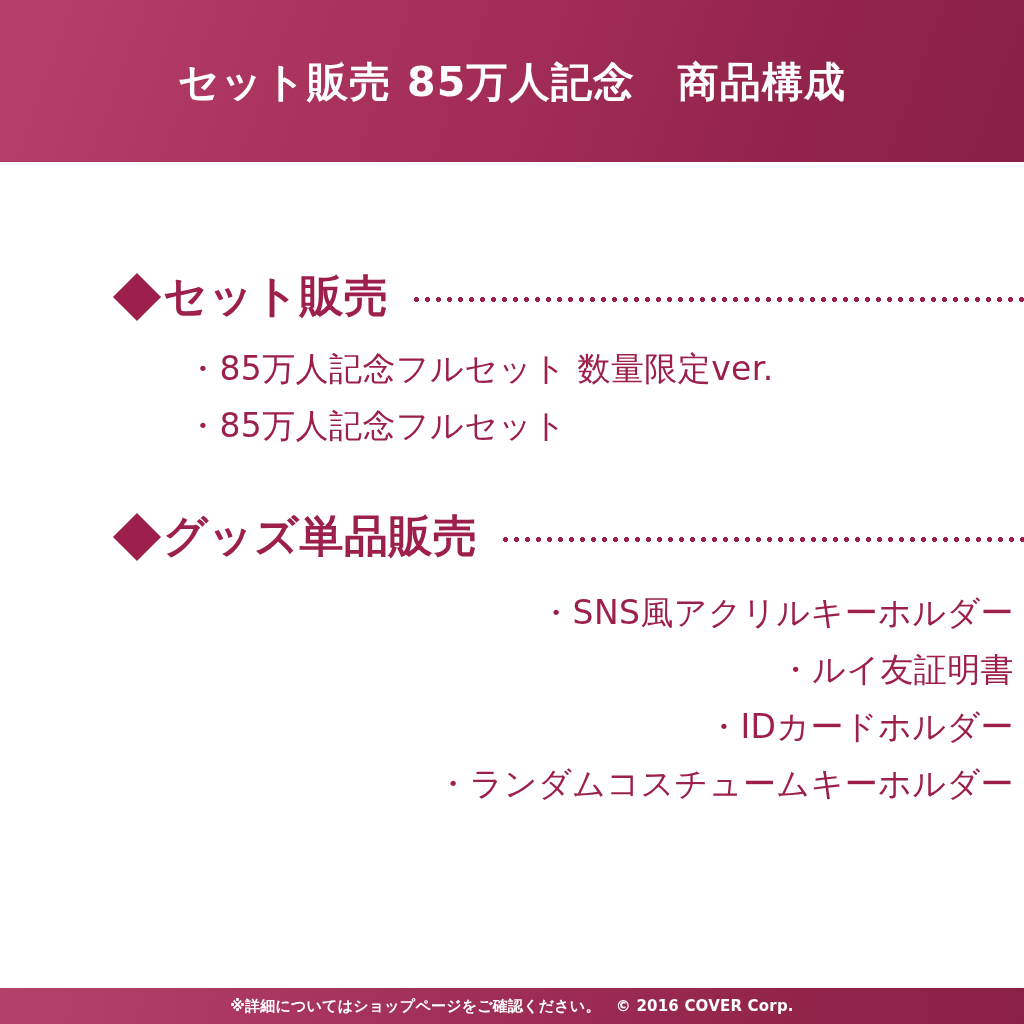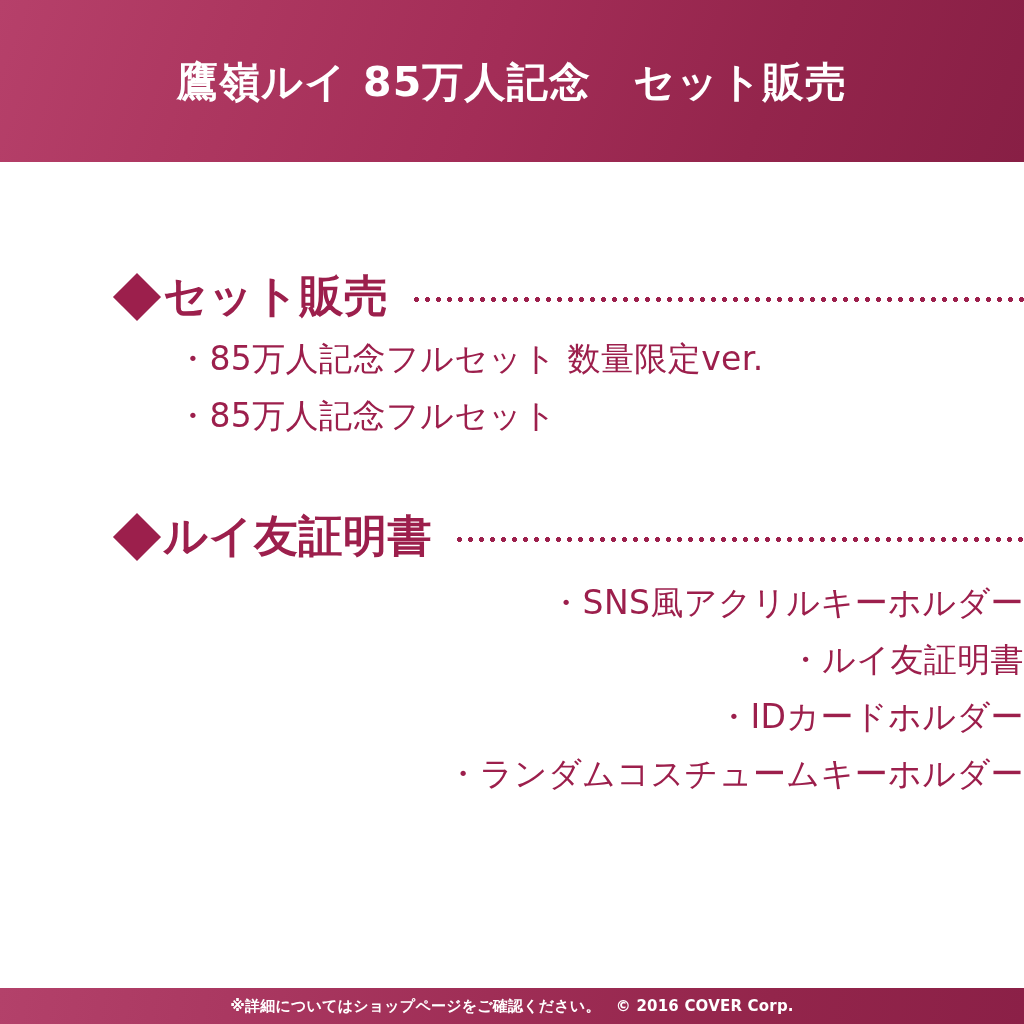--- a/index.html
+++ b/index.html
@@ -94,21 +94,21 @@
     margin-left: 22px;
     margin-top: 6px;
     background-image: radial-gradient(circle closest-side, #9c1f4c 100%, transparent 100%);
     background-size: 11px 5px;
     background-repeat: repeat-x;
     background-position: left center;
   }
 
   .item-list {
     list-style: none;
-    margin: 0;
+    margin: 10px;
     padding: 0;
     padding-left: 176px;
   }
   .item-list.sets { padding-top: 24px; }
   .item-list.single { padding-top: 28px; text-align: right; }
 
   .list-item {
     color: #9c1f4c;
     font-size: 33px;
     font-weight: 500;
@@ -139,41 +139,41 @@
     white-space: pre;
     line-height: 1;
   }
 </style>
 </head>
 <body>
 
 <div class="page">
 
   <div class="header-bar">
-    <h1 class="header-title">鷹嶺ルイ 85万人記念　セット販売</h1>
+    <h1 class="header-title">セット販売 85万人記念　商品構成</h1>
   </div>
 
   <div class="content">
 
     <div class="section section-sets">
       <div class="section-head">
         <span class="diamond-icon"></span>
         <span class="section-title">セット販売</span>
         <span class="dot-rule"></span>
       </div>
       <ul class="item-list sets">
         <li class="list-item">・85万人記念フルセット 数量限定ver.</li>
         <li class="list-item">・85万人記念フルセット</li>
       </ul>
     </div>
 
     <div class="section section-single">
       <div class="section-head">
         <span class="diamond-icon"></span>
-        <span class="section-title">ルイ友証明書</span>
+        <span class="section-title">グッズ単品販売</span>
         <span class="dot-rule"></span>
       </div>
       <ul class="item-list single">
         <li class="list-item">・SNS風アクリルキーホルダー</li>
         <li class="list-item">・ルイ友証明書</li>
         <li class="list-item">・IDカードホルダー</li>
         <li class="list-item">・ランダムコスチュームキーホルダー</li>
       </ul>
     </div>
 

